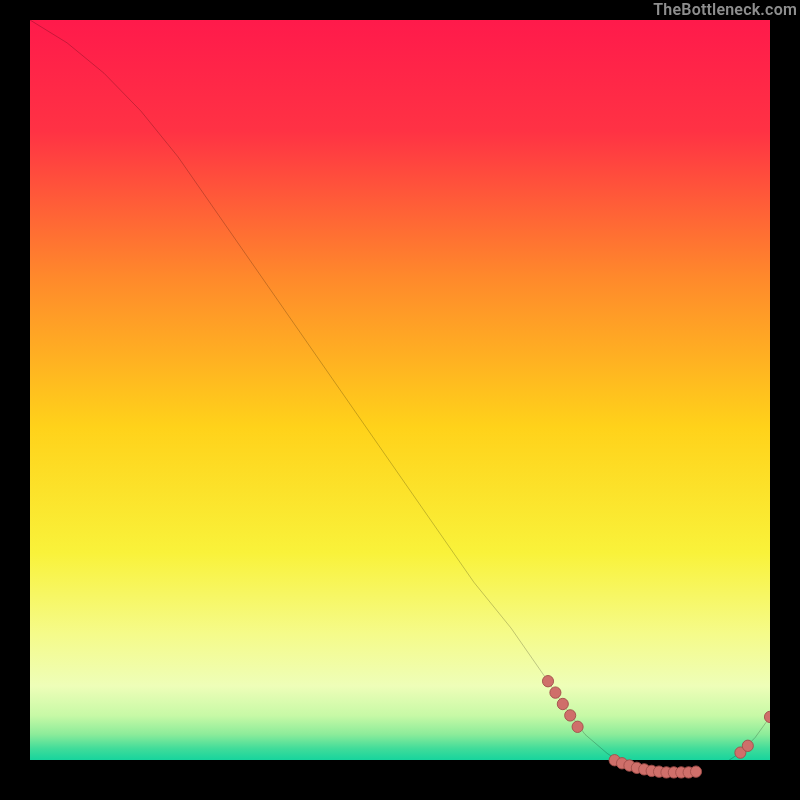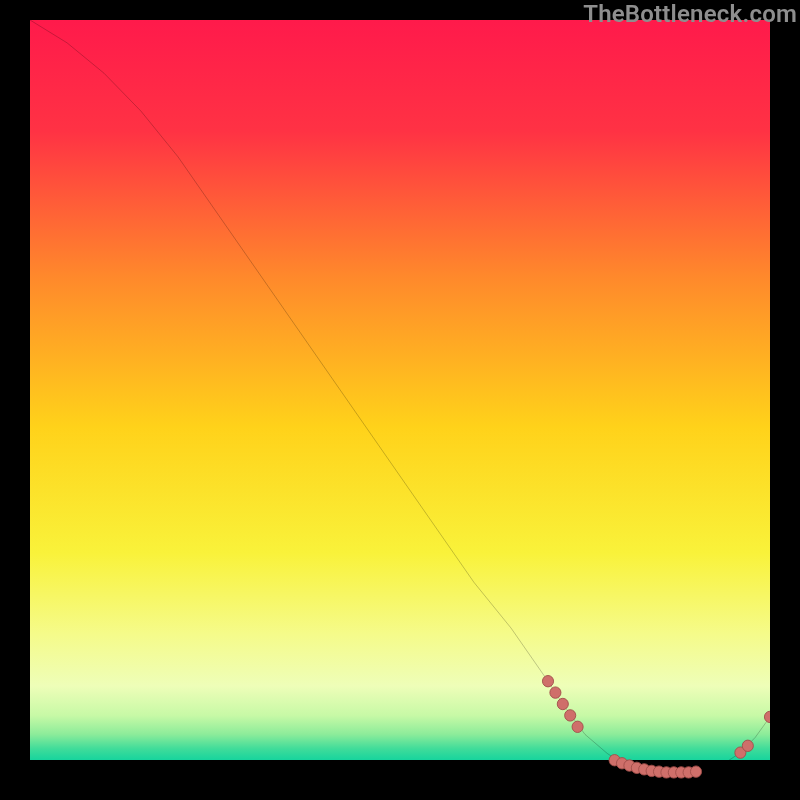--- a/index.html
+++ b/index.html
@@ -34,21 +34,21 @@
     inset: 0;
     width: 100%;
     height: 100%;
   }
   .watermark {
     position: absolute;
     right: 3px;
     top: 0px;
     color: #8e8e8e;
     font-weight: 600;
-    font-size: 24px;
+    font-size: 16px;
     letter-spacing: 0.2px;
   }
 </style>
 </head>
 <body>
 
 <div class="stage">
   <div class="plot-area">
     <svg class="gradient" preserveAspectRatio="none" viewBox="0 0 100 100">
       <defs>

